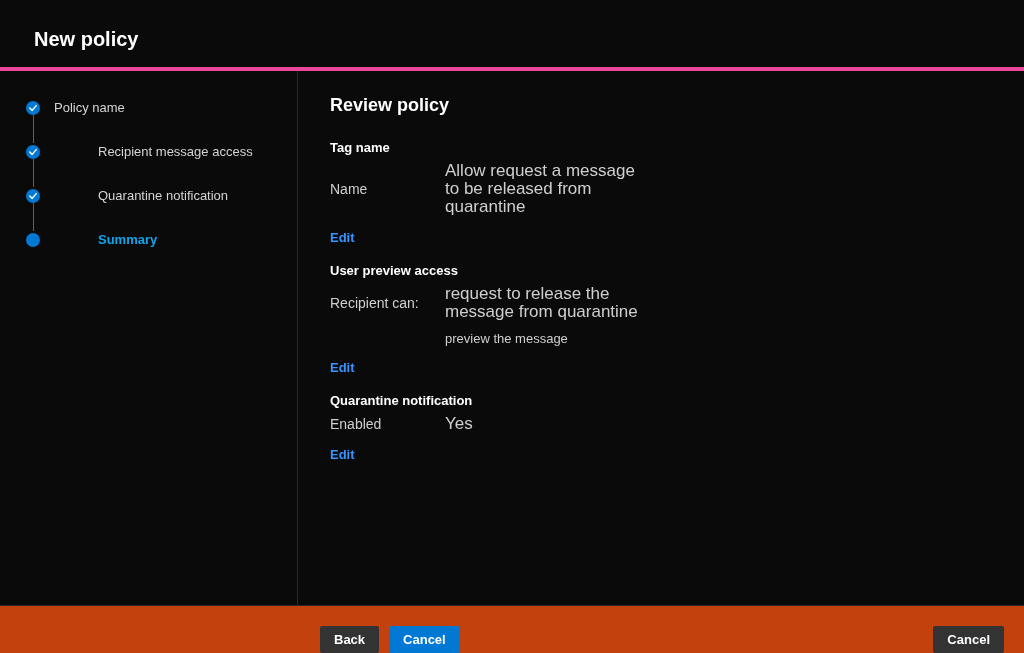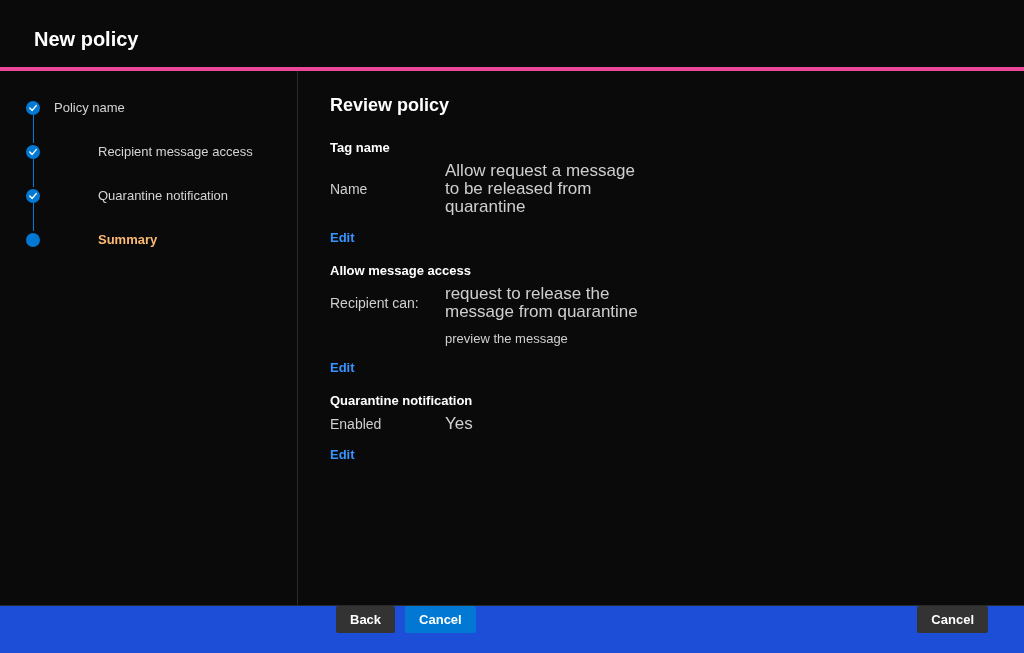--- a/index.html
+++ b/index.html
@@ -74,21 +74,21 @@
       background: #0078d4;
     }
     .step-label {
       margin-left: 14px;
       font-size: 13px;
       color: #d4d4d4;
       line-height: 18px;
     }
     .step-item.current .step-label {
       font-weight: 700;
-      color: #fdba74;
+      color: #0ea5e9;
     }
     .step-item + .step-item {
       margin-top: 26px;
       gap: 44px;
     }
     .main {
       flex: 1;
       padding: 24px 32px;
     }
     .main-title {
@@ -138,23 +138,23 @@
       margin-bottom: 4px;
     }
     .footer {
       position: absolute;
       left: 0;
       right: 0;
       bottom: 0;
       height: 48px;
       border-top: 1px solid #2a2a2a;
       display: flex;
-      align-items: flex-start;
-      padding: 0 36px;
-      background: #1d4ed8;
+      align-items: flex-end;
+      padding: 0 20px;
+      background: #c2410c;
     }
     .footer-left {
       display: flex;
       gap: 10px;
       margin-left: 300px;
     }
     .footer-right {
       margin-left: auto;
       text-decoration: underline;
     }
@@ -235,21 +235,21 @@
     <div class="block-section">
       <div class="section-heading">Tag name</div>
       <div class="field-row">
         <div class="field-label">Name</div>
         <div class="field-value">Allow request a message to be released from quarantine</div>
       </div>
       <a class="edit-link">Edit</a>
     </div>
 
     <div class="block-section">
-      <div class="section-heading">Allow message access</div>
+      <div class="section-heading">User preview access</div>
       <div class="field-row">
         <div class="field-label">Recipient can:</div>
         <div class="field-value">request to release the message from quarantine</div>
       </div>
       <div class="extra-value">preview the message</div>
       <div class="section-spacer"></div>
       <a class="edit-link">Edit</a>
     </div>
 
     <div class="block-section">

